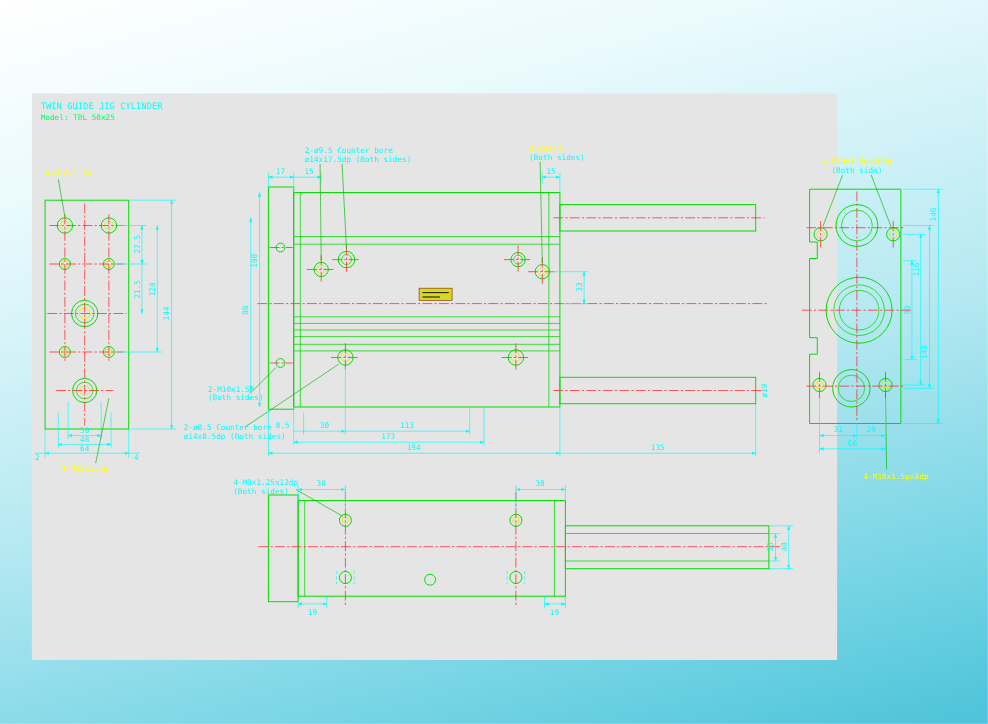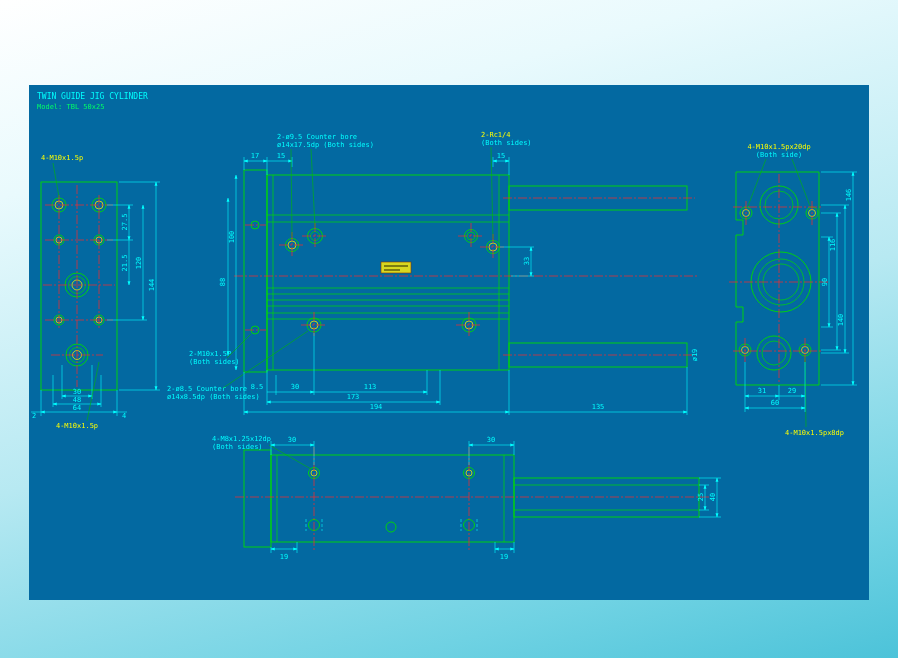--- a/index.html
+++ b/index.html
@@ -1,18 +1,18 @@
 <!DOCTYPE html>
 <html><head>
 <meta charset="utf-8">
 <style>
   html,body{margin:0;padding:0;width:898px;height:658px;overflow:hidden;}
   body{background:linear-gradient(165deg,#ffffff 0%,#e9fafd 22%,#b7e9f2 55%,#6fd2e3 85%,#4cc3d9 100%);
        font-family:"DejaVu Sans Mono",monospace;}
-  .canvas{position:absolute;left:29px;top:85px;width:840px;height:515px;background:#0369a1;}
+  .canvas{position:absolute;left:29px;top:85px;width:732px;height:515px;background:#e5e5e5;}
   svg{display:block;}
   
   .sg{stroke:#00dd00;fill:none;stroke-width:0.9;}
   .sg2{stroke:#00dd00;fill:none;stroke-width:0.7;}
   .sy{stroke:#e8e800;fill:none;stroke-width:0.8;}
   .scl{stroke:#ff2a2a;fill:none;stroke-width:0.7;stroke-dasharray:9 2 2 2;}
   .sd{stroke:#00ffff;fill:none;stroke-width:0.6;}
   .sdd{stroke:#00ffff;fill:none;stroke-width:0.6;stroke-dasharray:3 2;}
   .sl{stroke:#00bb00;fill:none;stroke-width:0.6;}
   text{font-size:7px;fill:#00ffff;font-family:"DejaVu Sans Mono",monospace;}

